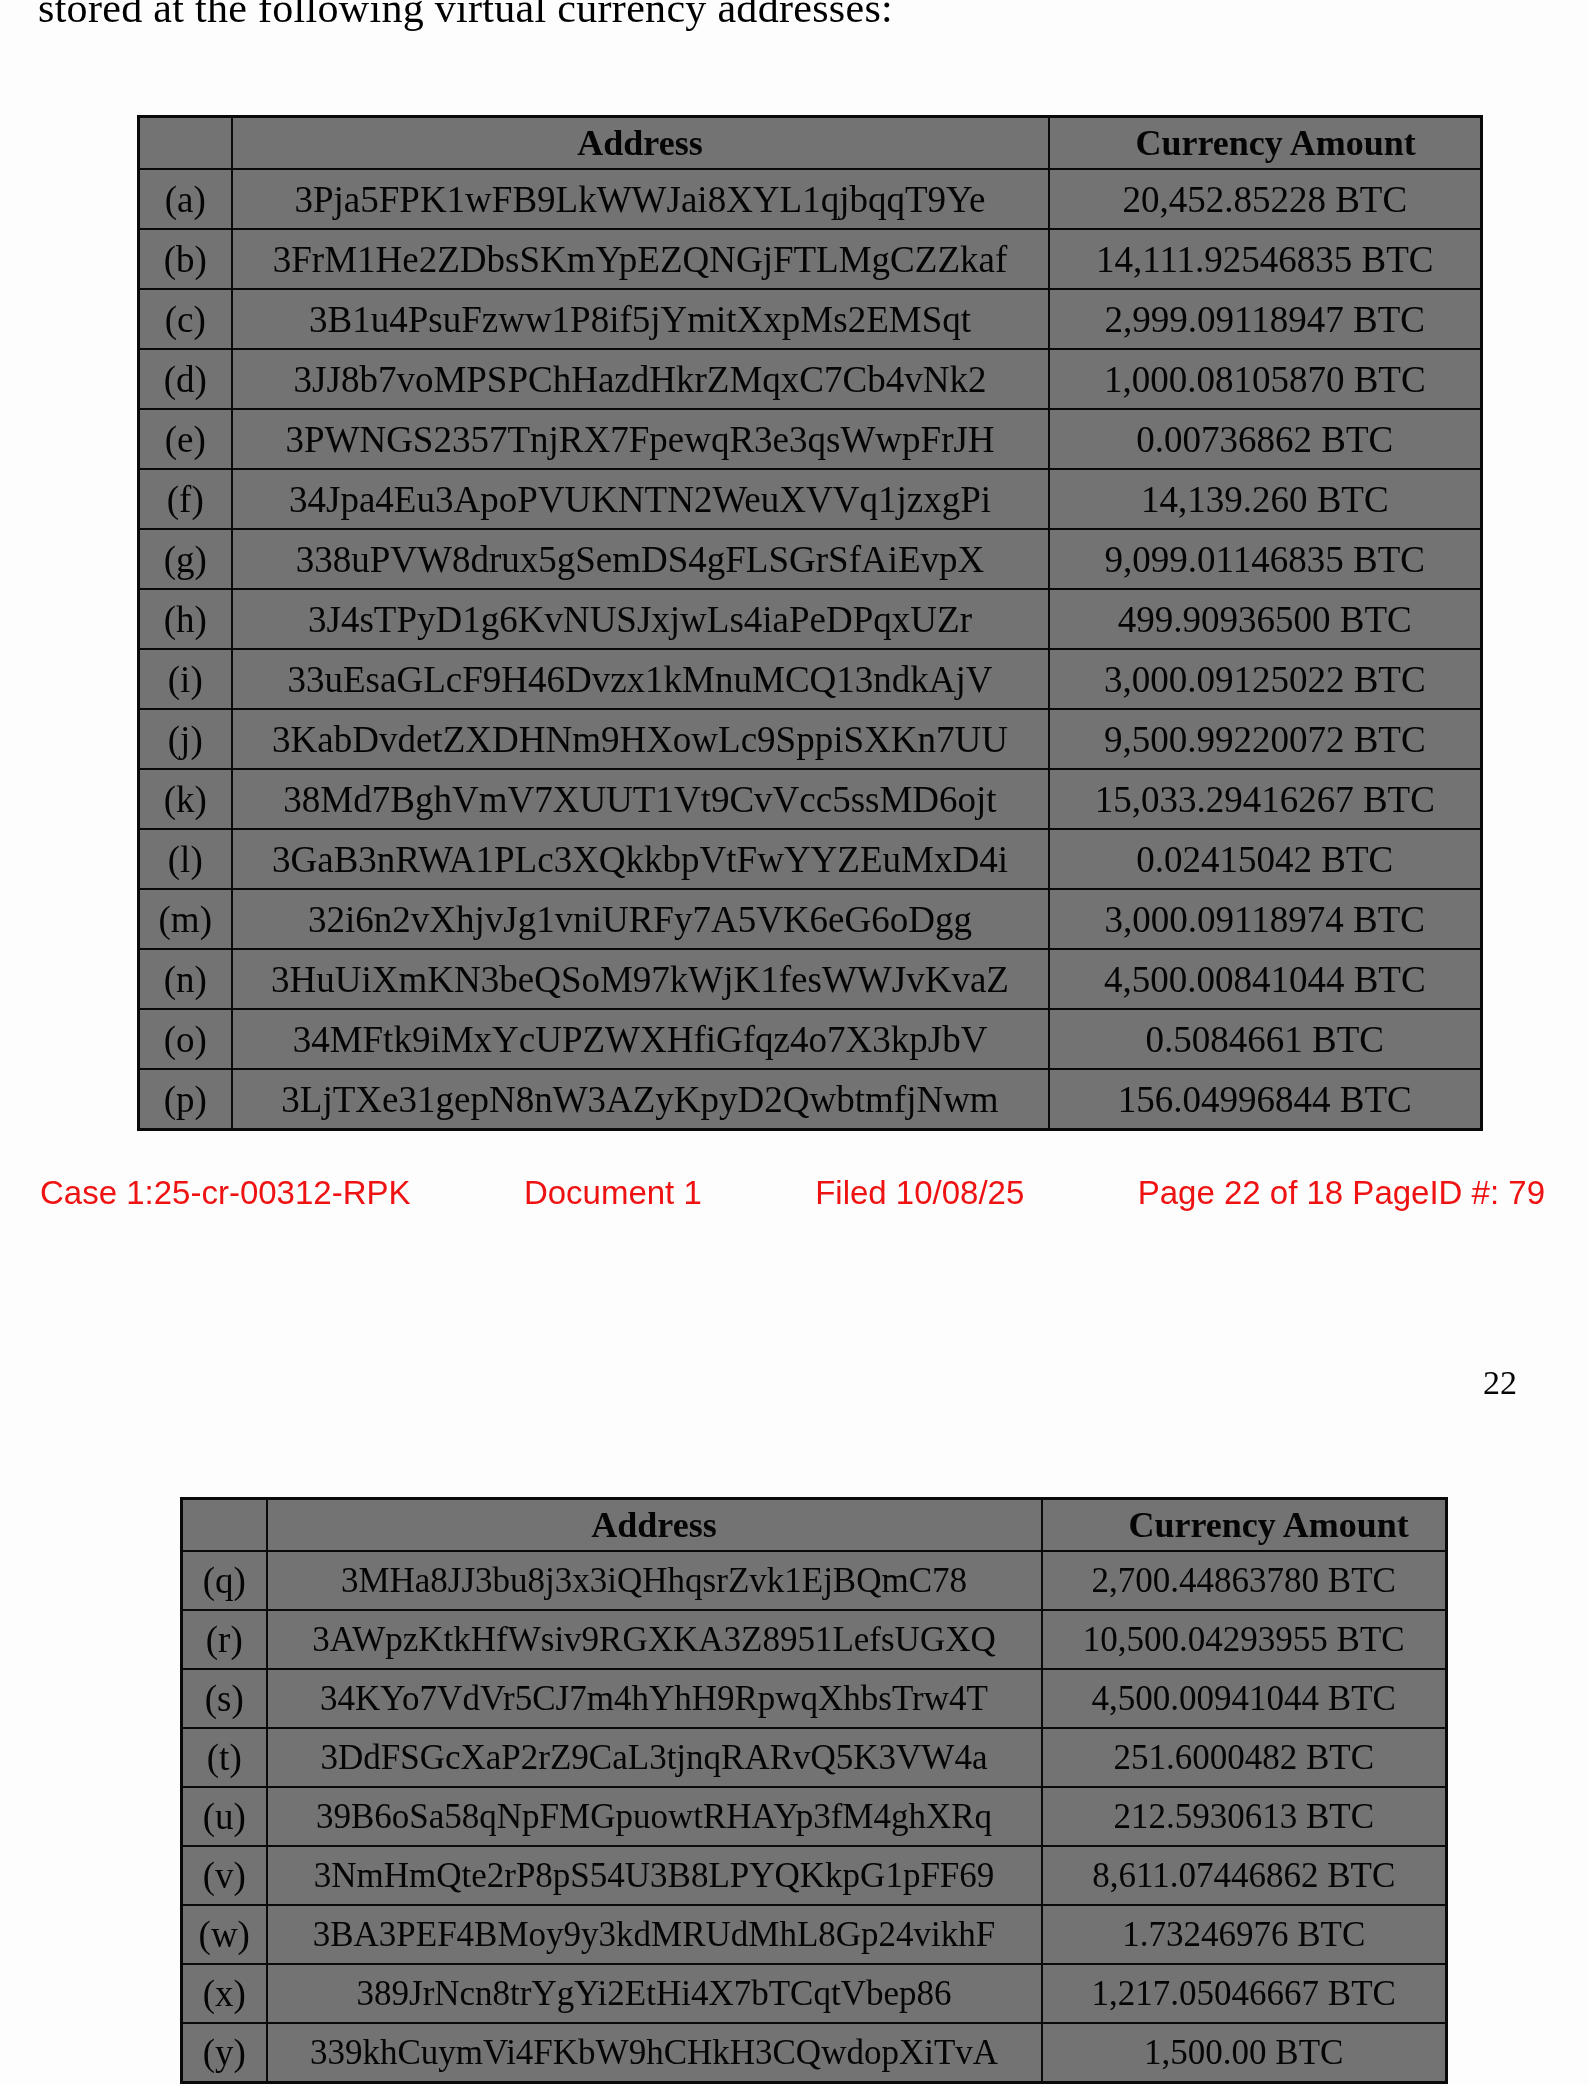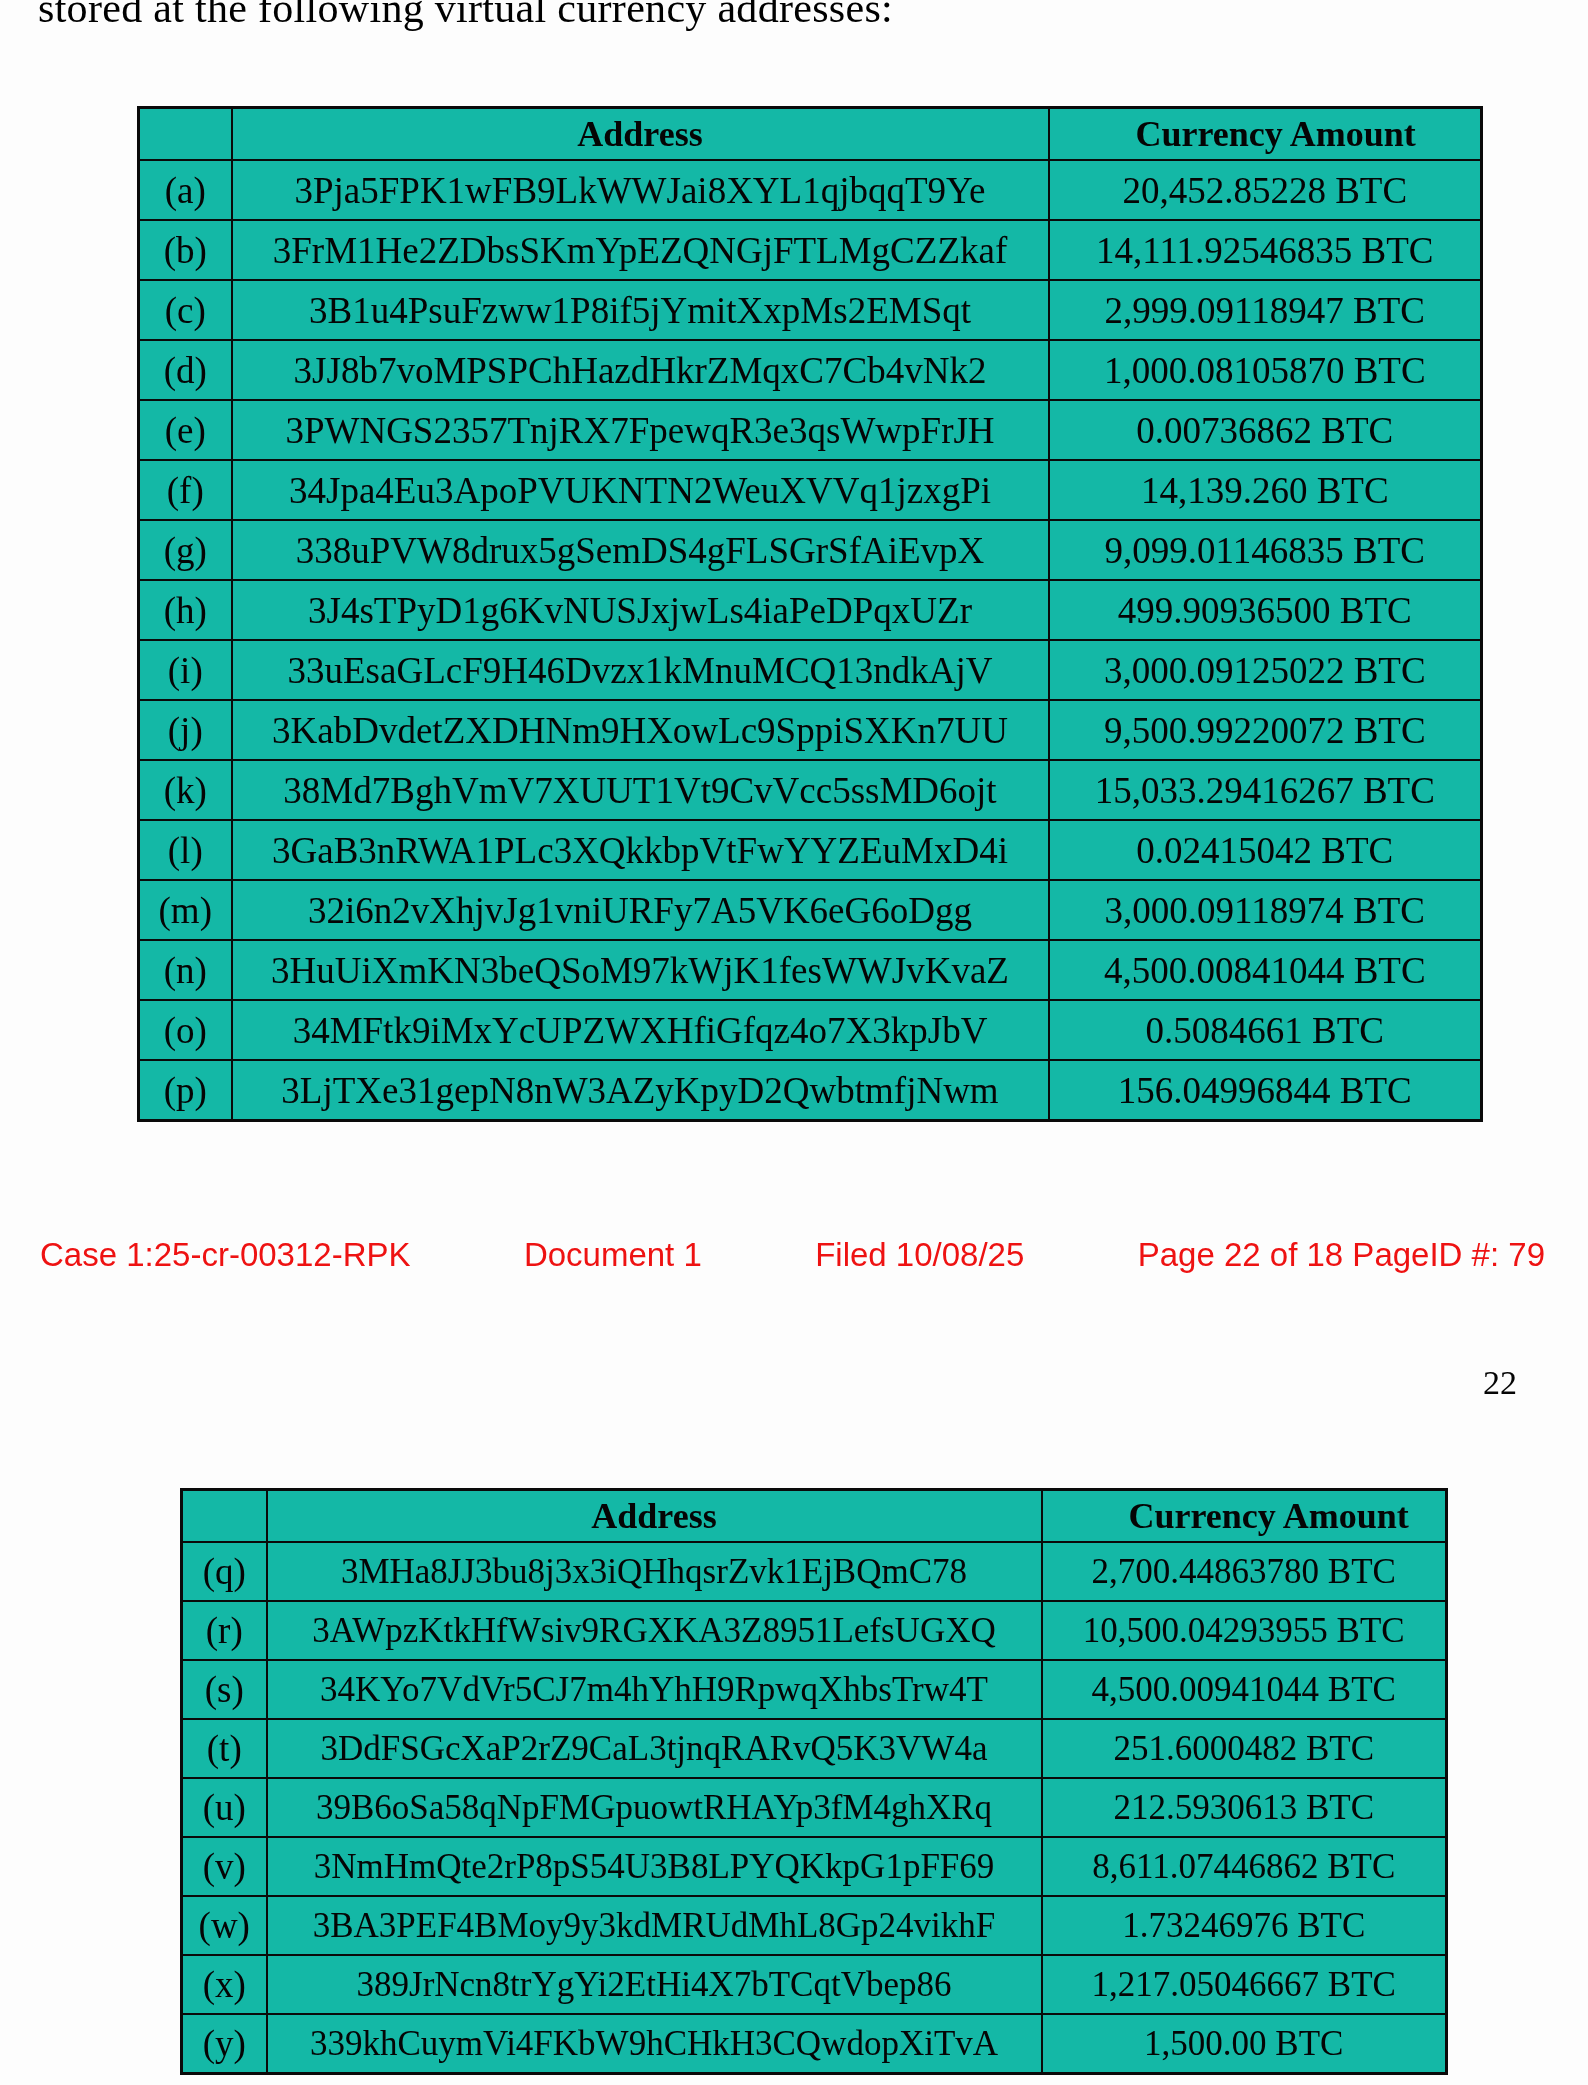--- a/index.html
+++ b/index.html
@@ -22,21 +22,22 @@
     letter-spacing: 0.3px;
     white-space: nowrap;
     color: #000;
   }
 
   
   table.seizure {
     position: absolute;
     border-collapse: collapse;
     table-layout: fixed;
-    background: #14b8a6;
+    background: #737373;
+    margin-top: 9px;
   }
   table.seizure, table.seizure td, table.seizure th {
     border: 2px solid #0a0a0a;
   }
   table.seizure { border-width: 3px; }
   table.seizure th {
     font-size: 36px;
     font-weight: bold;
     text-align: center;
     height: 50px;
@@ -65,21 +66,21 @@
   #table2 col.c-label  { width: 85px; }
   #table2 col.c-addr   { width: 775px; }
   #table2 col.c-amt    { width: 405px; }
   #table2 td.addr, #table2 td.amt { font-size: 35px; }
 
   
   .caption {
     position: absolute;
     left: 40px;
     right: 43px;
-    top: 1236px;
+    top: 1174px;
     display: flex;
     justify-content: space-between;
     align-items: baseline;
     font-family: "Liberation Sans", sans-serif;
     font-size: 33px;
     color: #ee1212;
     white-space: nowrap;
   }
 
   

